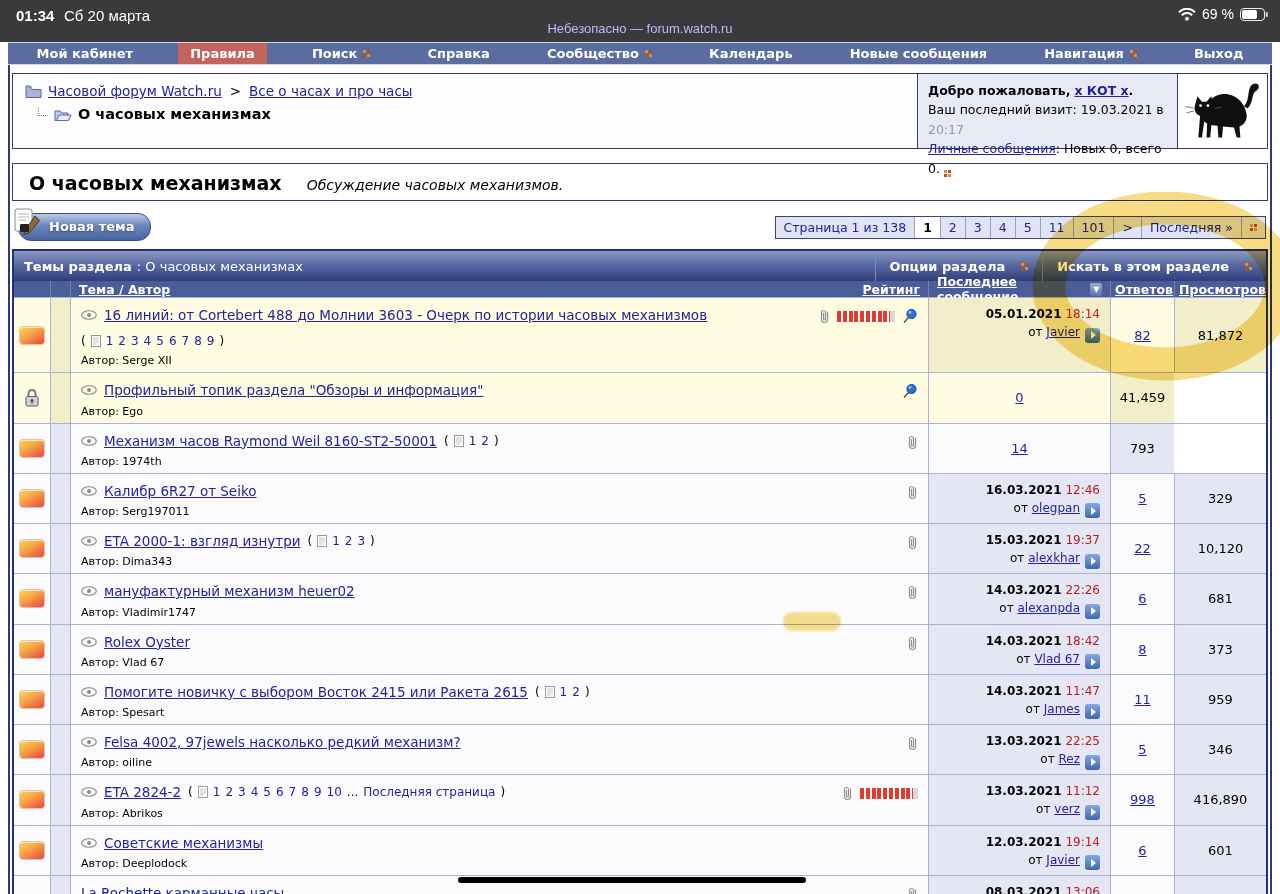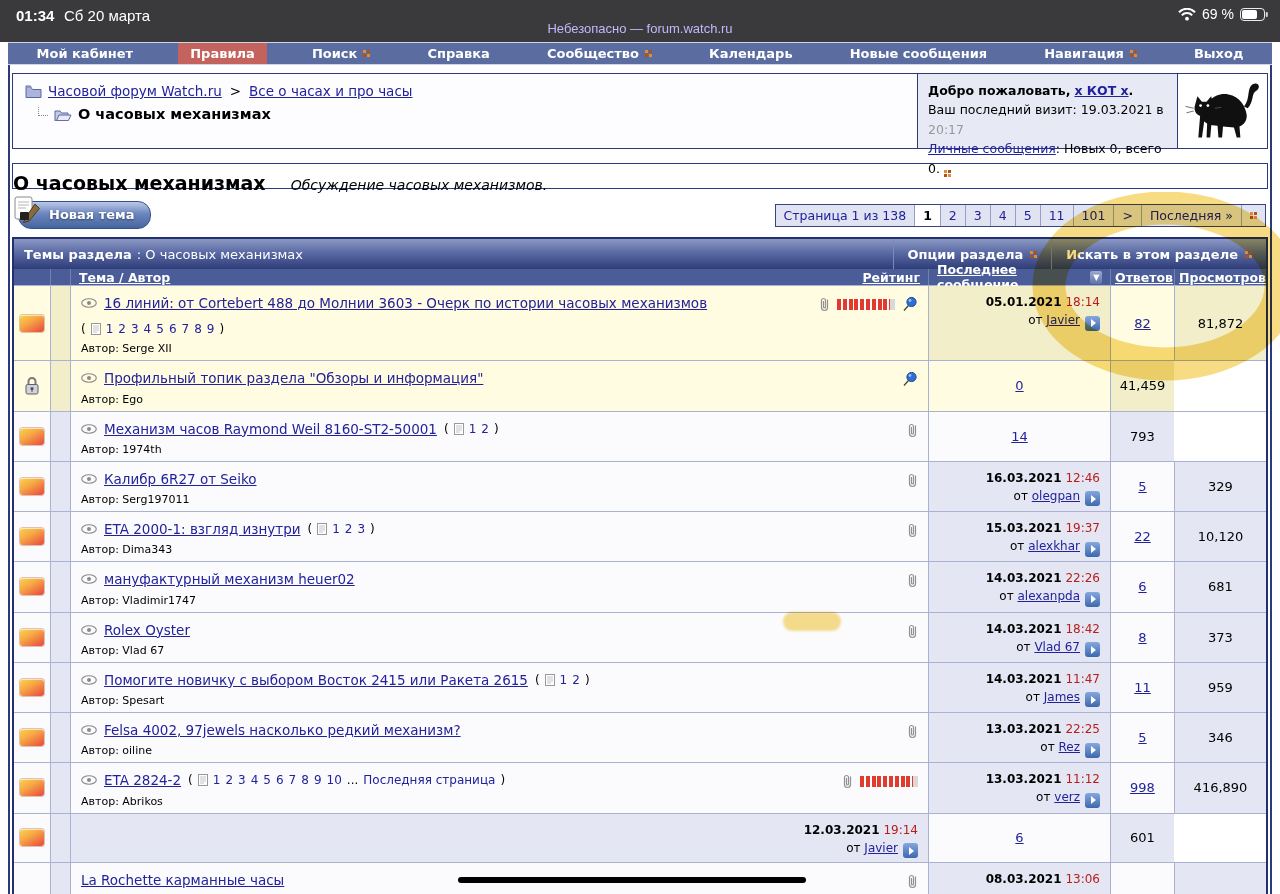--- a/index.html
+++ b/index.html
@@ -41,21 +41,21 @@
   .crumb-l2 { margin-top:7px; padding-left:13px; display:flex; align-items:center; gap:6px;
     font-weight:bold; font-size:14.5px; }
   .elbow { width:10px; height:9px; border-left:1px dotted #8a8a8a; border-bottom:1px dotted #8a8a8a; margin-top:-6px; }
   .welcome { width:260px; background:#e7e9f4; border-left:1px solid #2c3a7a; padding:7px 10px;
     font-size:12.5px; line-height:1.55; }
   .welcome .time-gray { color:#98989d; }
   .avatarcell { width:90px; border-left:1px solid #2c3a7a; background:#fff;
     display:flex; align-items:center; justify-content:center; }
 
   
-  .titlebar { border:1px solid #2c3a7a; margin-top:14px; padding:8px 0; background:#fff; height:26px; }
+  .titlebar { border:1px solid #2c3a7a; margin-top:14px; padding:8px 16px; background:#fff; height:38px; }
   .titlebar .h1 { font-size:19px; font-weight:bold; }
   .titlebar .desc { font-size:14px; font-style:italic; margin-left:20px; }
 
   
   .toolbar { display:flex; justify-content:space-between; align-items:center; margin:12px 2px 8px; }
   .newthread { position:relative; margin-left:4px; }
   .nt-pill { display:inline-block; background:linear-gradient(#bcc9e8,#6b86bd 45%,#46659f);
     border:1px solid #33508c; border-radius:13px; color:#fff; font-weight:bold; font-size:13px;
     padding:5px 16px 6px 30px; text-shadow:0 1px 2px rgba(0,0,0,.45); }
   .nt-icon { position:absolute; left:-4px; top:-6px; }
@@ -64,21 +64,21 @@
   .pn-cell { display:flex; align-items:center; padding:3px 8px; border-right:1px solid #97a0c4;
     color:#22229c; text-decoration:none; white-space:nowrap; }
   .pn-cell:last-child { border-right:none; }
   .pn-current { background:#fff; color:#000; font-weight:bold; }
 
   
   .forumtable { border:2px solid #23306f; margin-top:2px; background:#fff; }
   .tcat { display:flex; align-items:stretch; height:30px; color:#fff; font-size:13px;
     background:linear-gradient(#8c99c4,#5a6aa4 45%,#2f3d79); }
   .tcat-caption { flex:1; display:flex; align-items:center; padding-left:10px; gap:5px; }
-  .tcat-btn { display:flex; align-items:center; gap:7px; padding:0 14px; border-left:1px solid #7d88b5;
+  .tcat-btn { display:flex; align-items:center; gap:16px; padding:0 14px; border-left:1px solid #7d88b5;
     color:#fff; font-weight:bold; text-decoration:none; }
 
   .grid { display:grid; grid-template-columns:36px 20px 1fr 182px 64px 92px; }
   .thead { background:#4a5d99; }
   .th { border-left:1px solid #7682ad; padding:4px 8px; font-size:12.5px; font-weight:bold;
     color:#fff; display:flex; align-items:center; height:16px; }
   .th:first-child { border-left:none; }
   .th a { color:#fff; }
   .th-topic { justify-content:space-between; }
   .th-replies,.th-views { justify-content:flex-start; padding:4px 4px; }
@@ -636,20 +636,32 @@
           </div>
     <div class="td c-views">
             <span>416,890</span>
           </div>
   </div>
         <div class="grid trow">
     <div class="td c-icon">
             <span class="folder-ic"></span>
           </div>
     <div class="td c-sp"></div>
+    <div class="td c-topic">
+      <div class="t-line">
+        <svg width="16" height="10" viewBox="0 0 16 10">
+                <ellipse cx="8" cy="5" rx="7.3" ry="4.2" fill="none" stroke="#8a8a8a" stroke-width="1.1"></ellipse>
+                <circle cx="8" cy="5" r="2" fill="#8a8a8a"></circle>
+              </svg>
+        <a href="#" class="t-title">Советские механизмы</a>
+
+      </div>
+      <div class="t-author">Автор: Deeplodock</div>
+      <span class="t-icons"></span>
+    </div>
     <div class="td c-last">
       <div><span class="d-date">12.03.2021</span> <span class="d-time">19:14</span></div>
       <div><span>от</span> <a href="#">Javier</a><span class="go"></span></div>
     </div>
     <div class="td c-replies">
             <a href="#">6</a>
           </div>
     <div class="td c-views">
             <span>601</span>
           </div>

